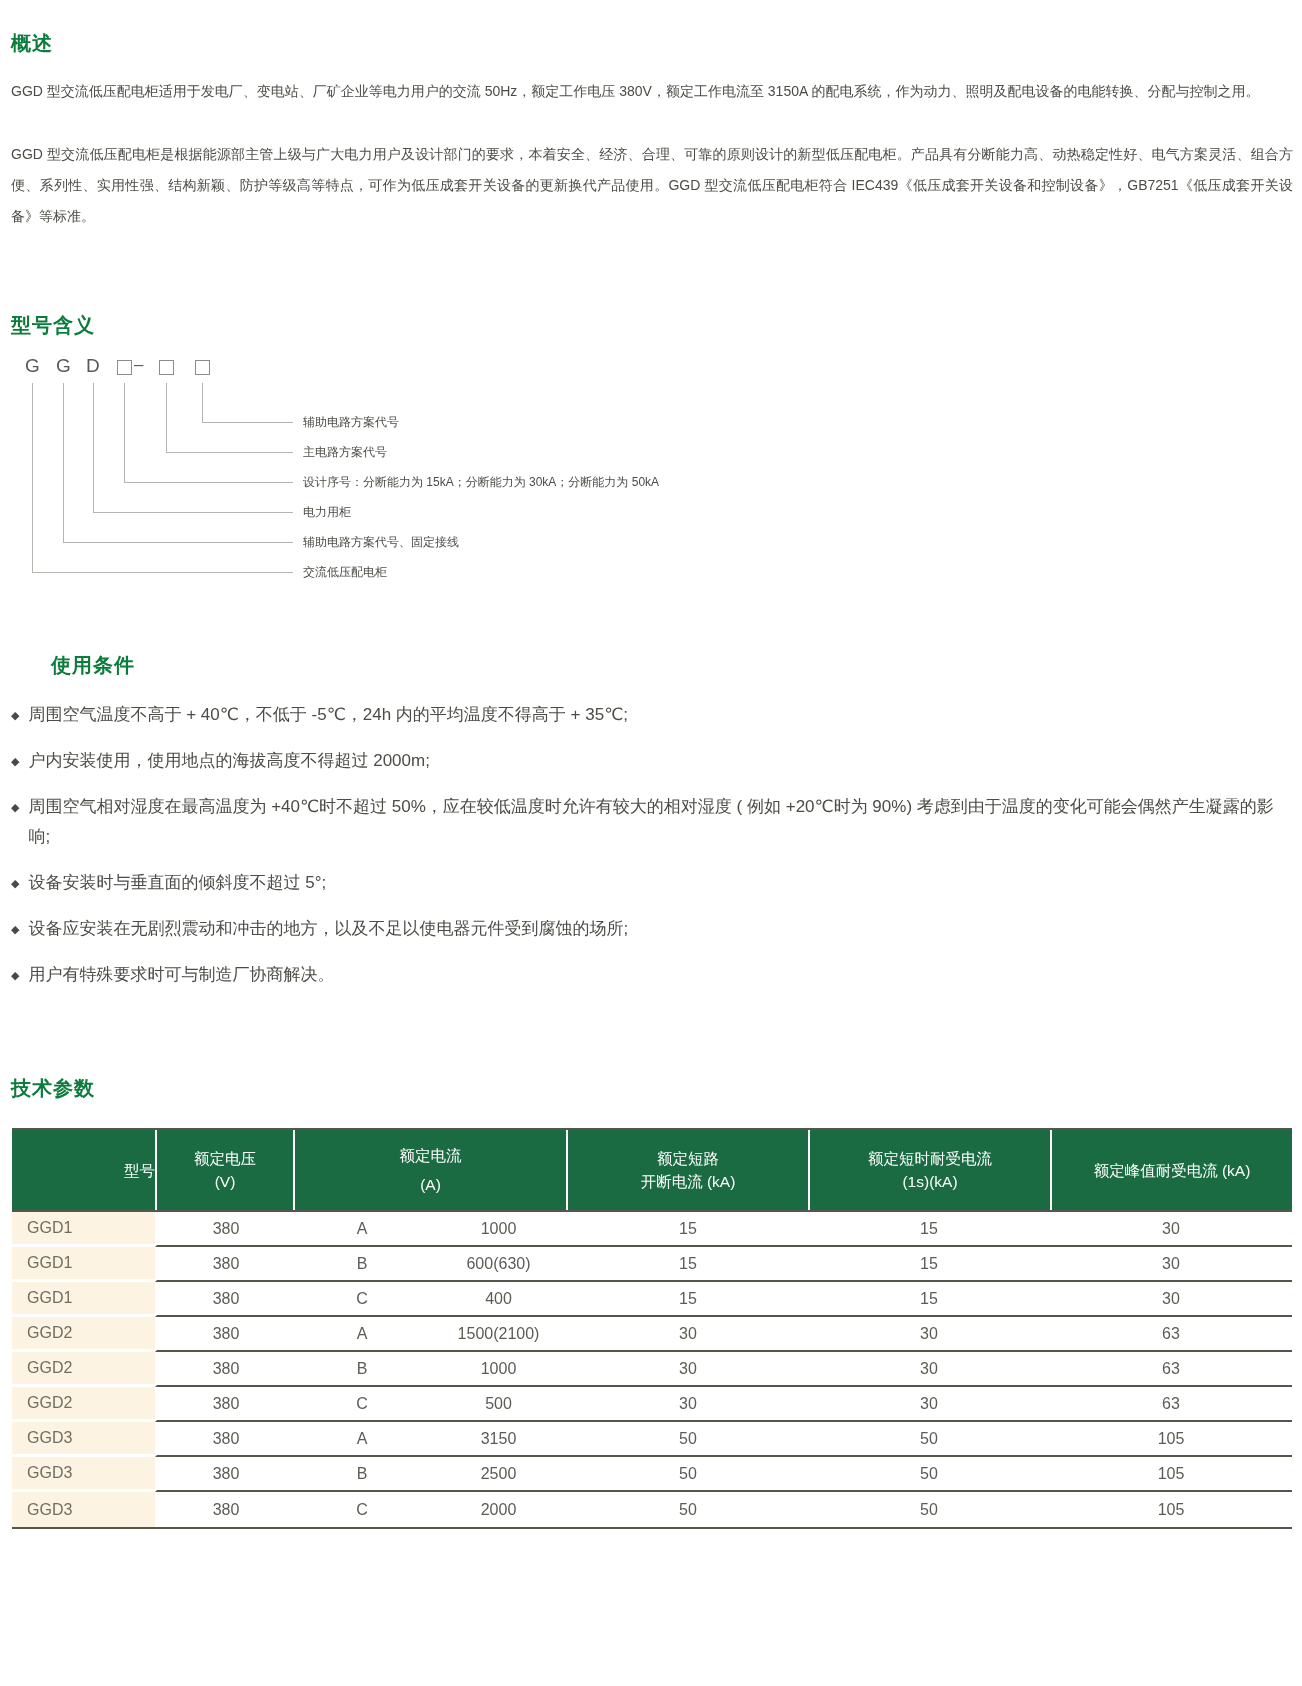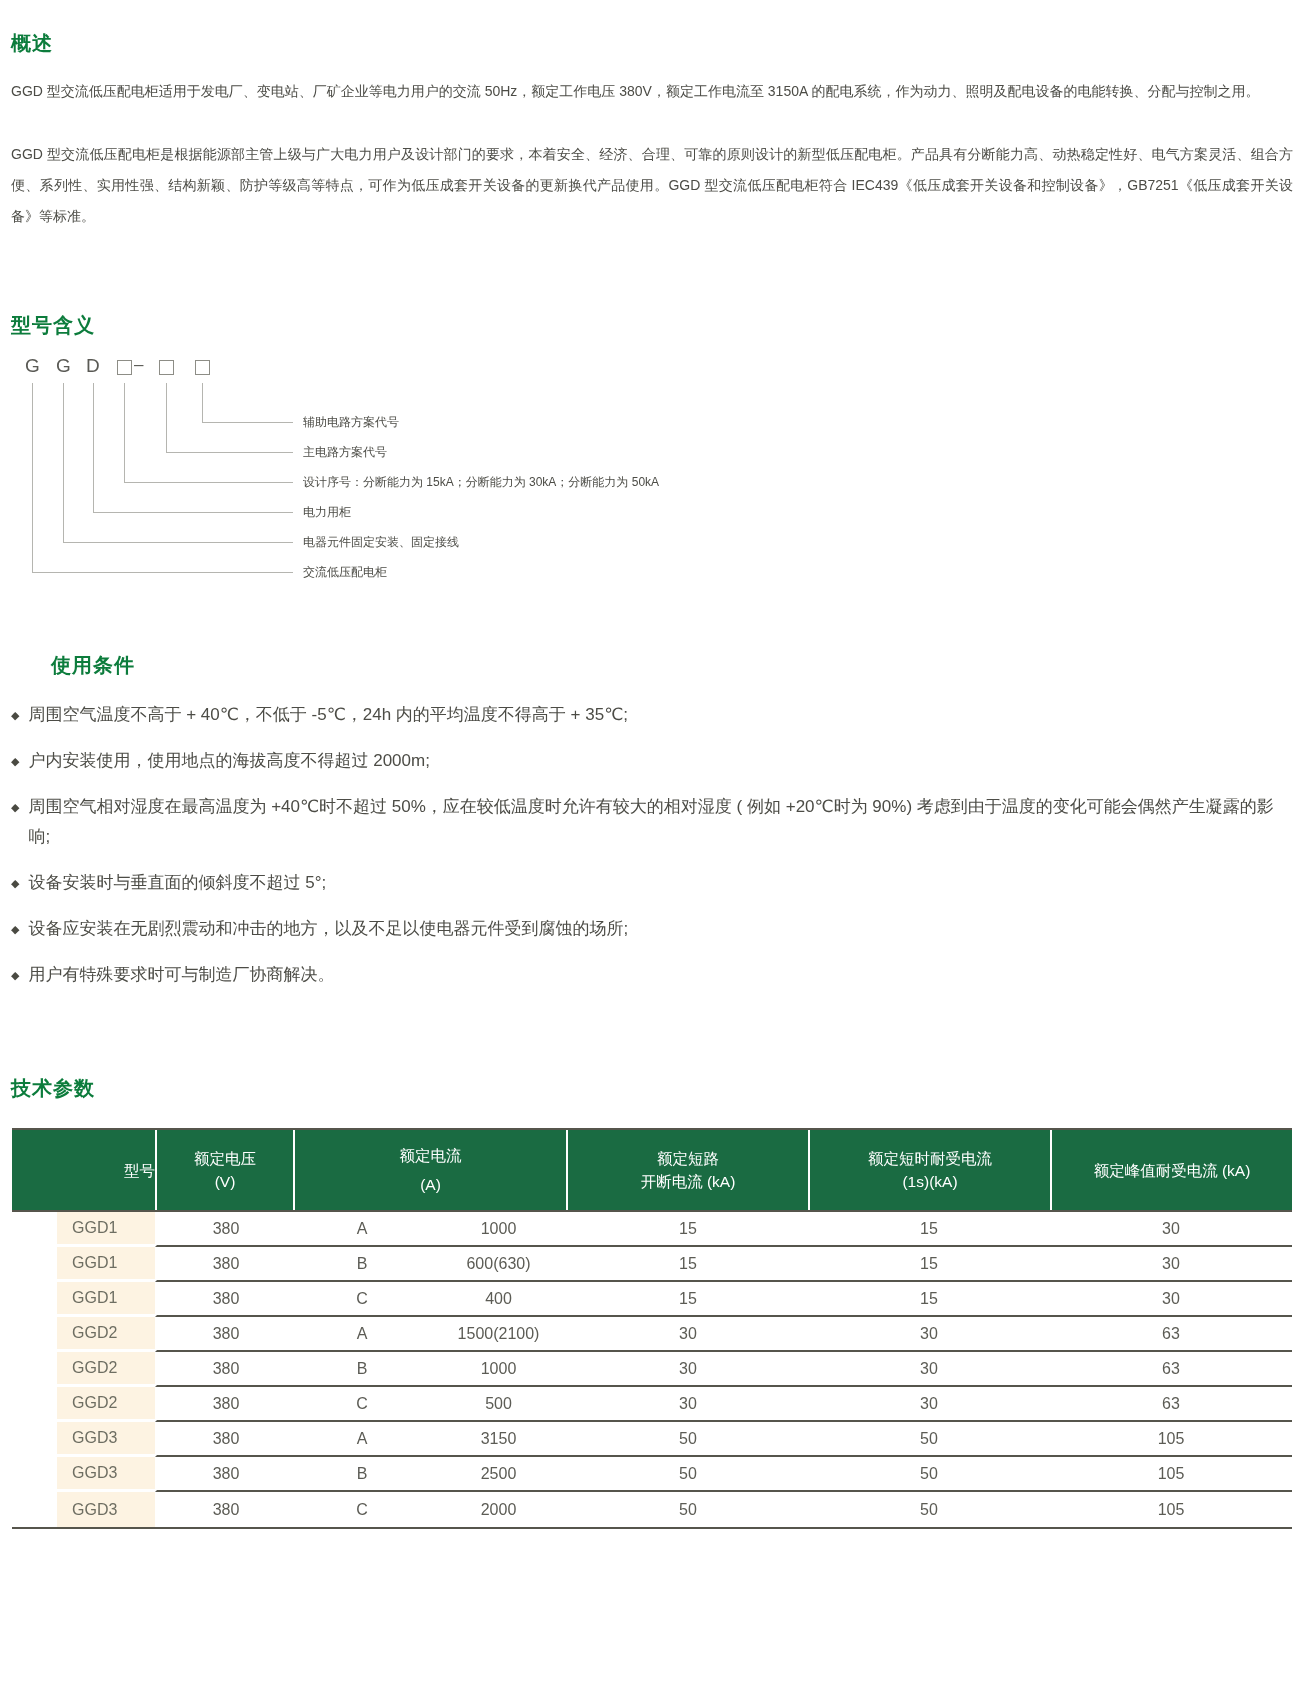--- a/index.html
+++ b/index.html
@@ -39,21 +39,21 @@
   .th.sep { border-left:2px solid #ffffff; }
   .th-model { width:143px; align-items:flex-end; padding-left:23px; }
   .th-volt  { width:138px; }
   .th-curr  { width:273px;gap:6px; }
   .th-brk   { width:242px; }
   .th-wst   { width:242px; }
   .th-peak  { width:242px; }
   .trow { display:flex; height:35px; font-size:16px; color:#5c5c55; }
   .td-model {
     width:143px; background:#fdf3e2; border-bottom:3px solid #ffffff;
-    display:flex; align-items:center; padding-left:15px; box-sizing:border-box; color:#6e6e62;margin-left:45px;
+    display:flex; align-items:center; padding-left:15px; box-sizing:border-box; color:#6e6e62;
   }
   .rright { width:1137px; display:flex; border-bottom:2px solid #56554c;
             border-left:2px solid #ffffff; box-sizing:border-box; }
   .td { display:flex; align-items:center; justify-content:center; box-sizing:border-box; }
   .td-volt   { width:138px; }
   .td-letter { width:134px; }
   .td-val    { width:139px; }
   .td-brk    { width:240px; }
   .td-wst    { width:242px; }
   .td-peak   { width:242px; }
@@ -92,21 +92,21 @@
     <div class="hline" style="left:155px; top:97px;  width:127px;"></div>
     <div class="hline" style="left:113px; top:127px; width:169px;"></div>
     <div class="hline" style="left:82px;  top:157px; width:200px;"></div>
     <div class="hline" style="left:52px;  top:187px; width:230px;"></div>
     <div class="hline" style="left:21px;  top:217px; width:261px;"></div>
 
     <div class="dgm-label" style="top:55px;">辅助电路方案代号</div>
     <div class="dgm-label" style="top:85px;">主电路方案代号</div>
     <div class="dgm-label" style="top:115px;">设计序号：分断能力为 15kA；分断能力为 30kA；分断能力为 50kA</div>
     <div class="dgm-label" style="top:145px;">电力用柜</div>
-    <div class="dgm-label" style="top:175px;">电器元件固定安装、固定接线</div>
+    <div class="dgm-label" style="top:175px;">辅助电路方案代号、固定接线</div>
     <div class="dgm-label" style="top:205px;">交流低压配电柜</div>
   </div>
 
   <div class="sec-heading" style="top:652px;margin-left:40px;">使用条件</div>
 
   <div id="usage-list">
     <div class="u-item">
       <span class="diamond">◆</span>
       <span>周围空气温度不高于 + 40℃，不低于 -5℃，24h 内的平均温度不得高于 + 35℃;</span>
     </div>

